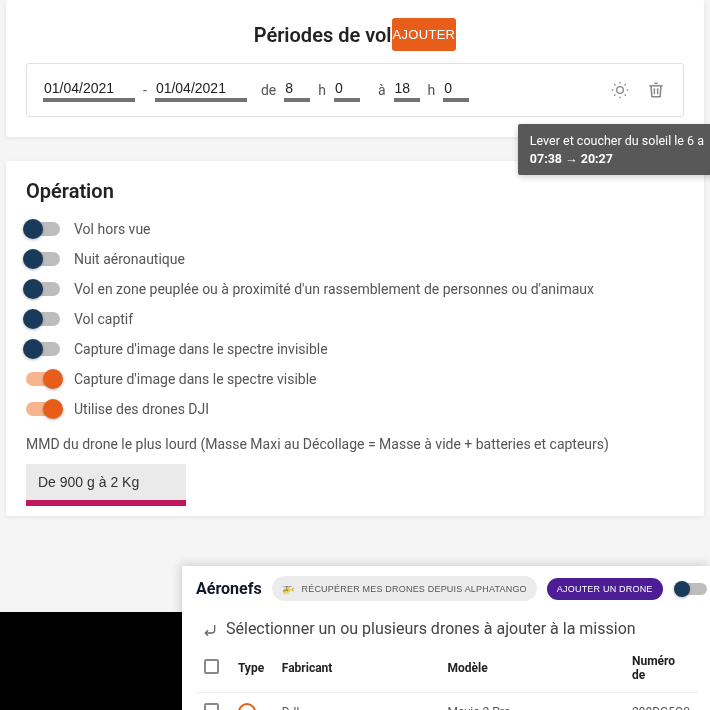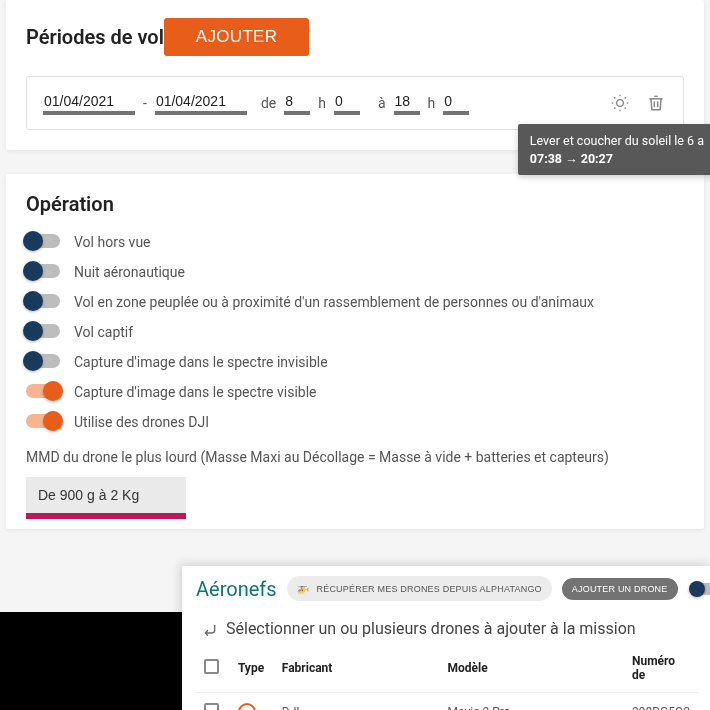--- a/index.html
+++ b/index.html
@@ -14,35 +14,35 @@
   }
   .card {
     background: #fff;
     margin: 0 6px 12px 6px;
     padding: 18px 20px 20px 20px;
     box-shadow: 0 1px 4px rgba(0,0,0,0.08);
     border-radius: 2px;
   }
   .card-header {
     display: flex;
-    justify-content: flex-start;
-    align-items: center;
-    margin-bottom: 20px;
+    justify-content: center;
+    align-items: center;
+    margin-bottom: 12px;
   }
   .card-title {
     font-size: 20px;
     font-weight: 600;
     color: #222;
   }
   .add-btn {
     background: #e85d1a;
     color: #fff;
     border: none;
-    padding: 9px 32px;
-    font-size: 17px;
+    padding: 9px 1px;
+    font-size: 13px;
     border-radius: 3px;
     font-weight: 500;
     letter-spacing: 0.3px;
     cursor: pointer;
   }
   .period-row {
     border: 1px solid #e0e0e0;
     border-radius: 3px;
     padding: 14px 16px;
     display: flex;
@@ -91,21 +91,21 @@
     line-height: 1.4;
     border-radius: 2px;
     z-index: 10;
     box-shadow: 0 2px 6px rgba(0,0,0,0.2);
     max-width: 210px;
   }
   
   .op-card { padding-bottom: 10px; }
   .toggle-row {
     display: flex;
-    align-items: flex-start;
+    align-items: center;
     gap: 14px;
     margin: 14px 0;
     font-size: 14px;
     color: #555;
   }
   .toggle {
     position: relative;
     width: 34px;
     height: 14px;
     background: #bdbdbd;
@@ -152,40 +152,40 @@
     padding: 10px 12px 20px 14px;
     z-index: 20;
   }
   .aircraft-header {
     display: flex;
     align-items: center;
     gap: 10px;
     flex-wrap: nowrap;
   }
   .aircraft-title {
-    font-size: 20px;
-    font-weight: 400;
-    color: #0f766e;
+    font-size: 16px;
+    font-weight: 700;
+    color: #0f172a;
   }
   .chip-btn {
     display: inline-flex;
     align-items: center;
     gap: 6px;
     border: none;
     background: #ececec;
     color: #555;
     font-size: 9px;
     padding: 6px 10px;
     border-radius: 14px;
     cursor: pointer;
     white-space: nowrap;
     letter-spacing: 0.2px;
   }
   .chip-btn.primary {
-    background: #737373;
+    background: #4c1d95;
     color: #fff;
   }
   .archived-toggle {
     display: flex;
     align-items: center;
     gap: 8px;
     font-size: 12px;
     color: #444;
     margin-left: 4px;
     white-space: nowrap;

